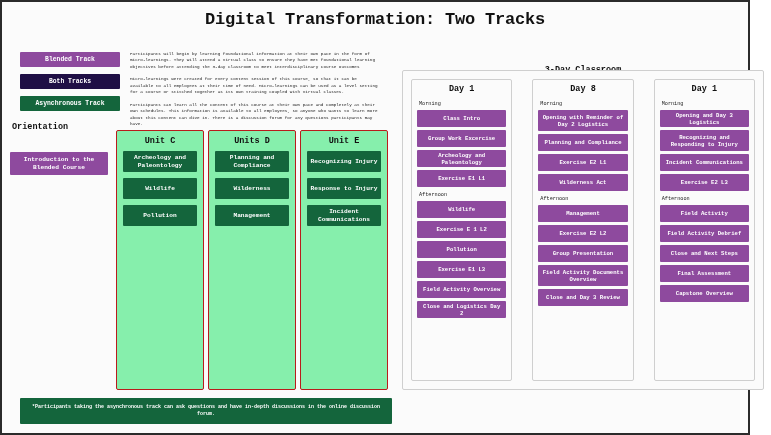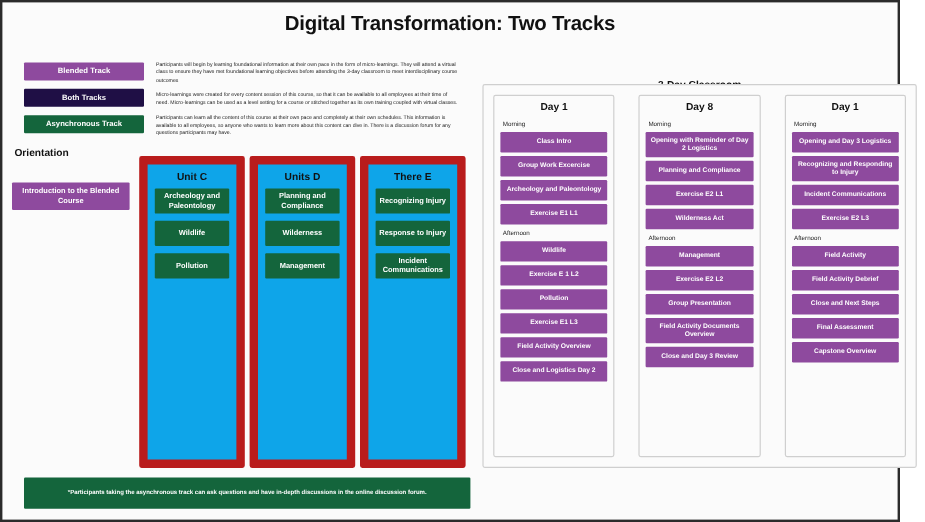--- a/index.html
+++ b/index.html
@@ -11,20 +11,21 @@
     font-family: "Liberation Sans", sans-serif;
     overflow: hidden;
   }
 
   .slide {
     position: relative;
     width: 750px;
     height: 435px;
     background: #fbfbfb;
     border: 2px solid #2b2b2b;
+    font-family: Liberation Mono, monospace;
   }
 
   .title {
     text-align: center;
     font-size: 17px;
     font-weight: bold;
     color: #111111;
     letter-spacing: -0.2px;
     padding-top: 8px;
     padding-bottom: 6px;
@@ -78,22 +79,22 @@
   .left-area {
     position: absolute;
     left: 8px;
     top: 120px;
     width: 382px;
     height: 268px;
   }
 
   .panel {
     position: absolute;
-    background: #0ea5e9;
-    border: 7px solid #b91c1c;
+    background: #86efac;
+    border: 1px solid #b91c1c;
     border-radius: 2px;
     padding: 5px 6px 7px 6px;
   }
   .panel-head {
     text-align: center;
     font-size: 8.5px;
     font-weight: bold;
     color: #111111;
     margin-bottom: 5px;
   }
@@ -231,21 +232,21 @@
     </div>
 
     <div class="panel unit-panel" id="unit-d-panel">
       <div class="panel-head">Units D</div>
       <div class="box green">Planning and Compliance</div>
       <div class="box green">Wilderness</div>
       <div class="box green">Management</div>
     </div>
 
     <div class="panel unit-panel" id="unit-e-panel">
-      <div class="panel-head">There E</div>
+      <div class="panel-head">Unit E</div>
       <div class="box green">Recognizing Injury</div>
       <div class="box green">Response to Injury</div>
       <div class="box green">Incident Communications</div>
     </div>
 
   </div>
 
   <div class="classroom-title">3-Day Classroom</div>
   <div class="classroom">
     <div class="days">

